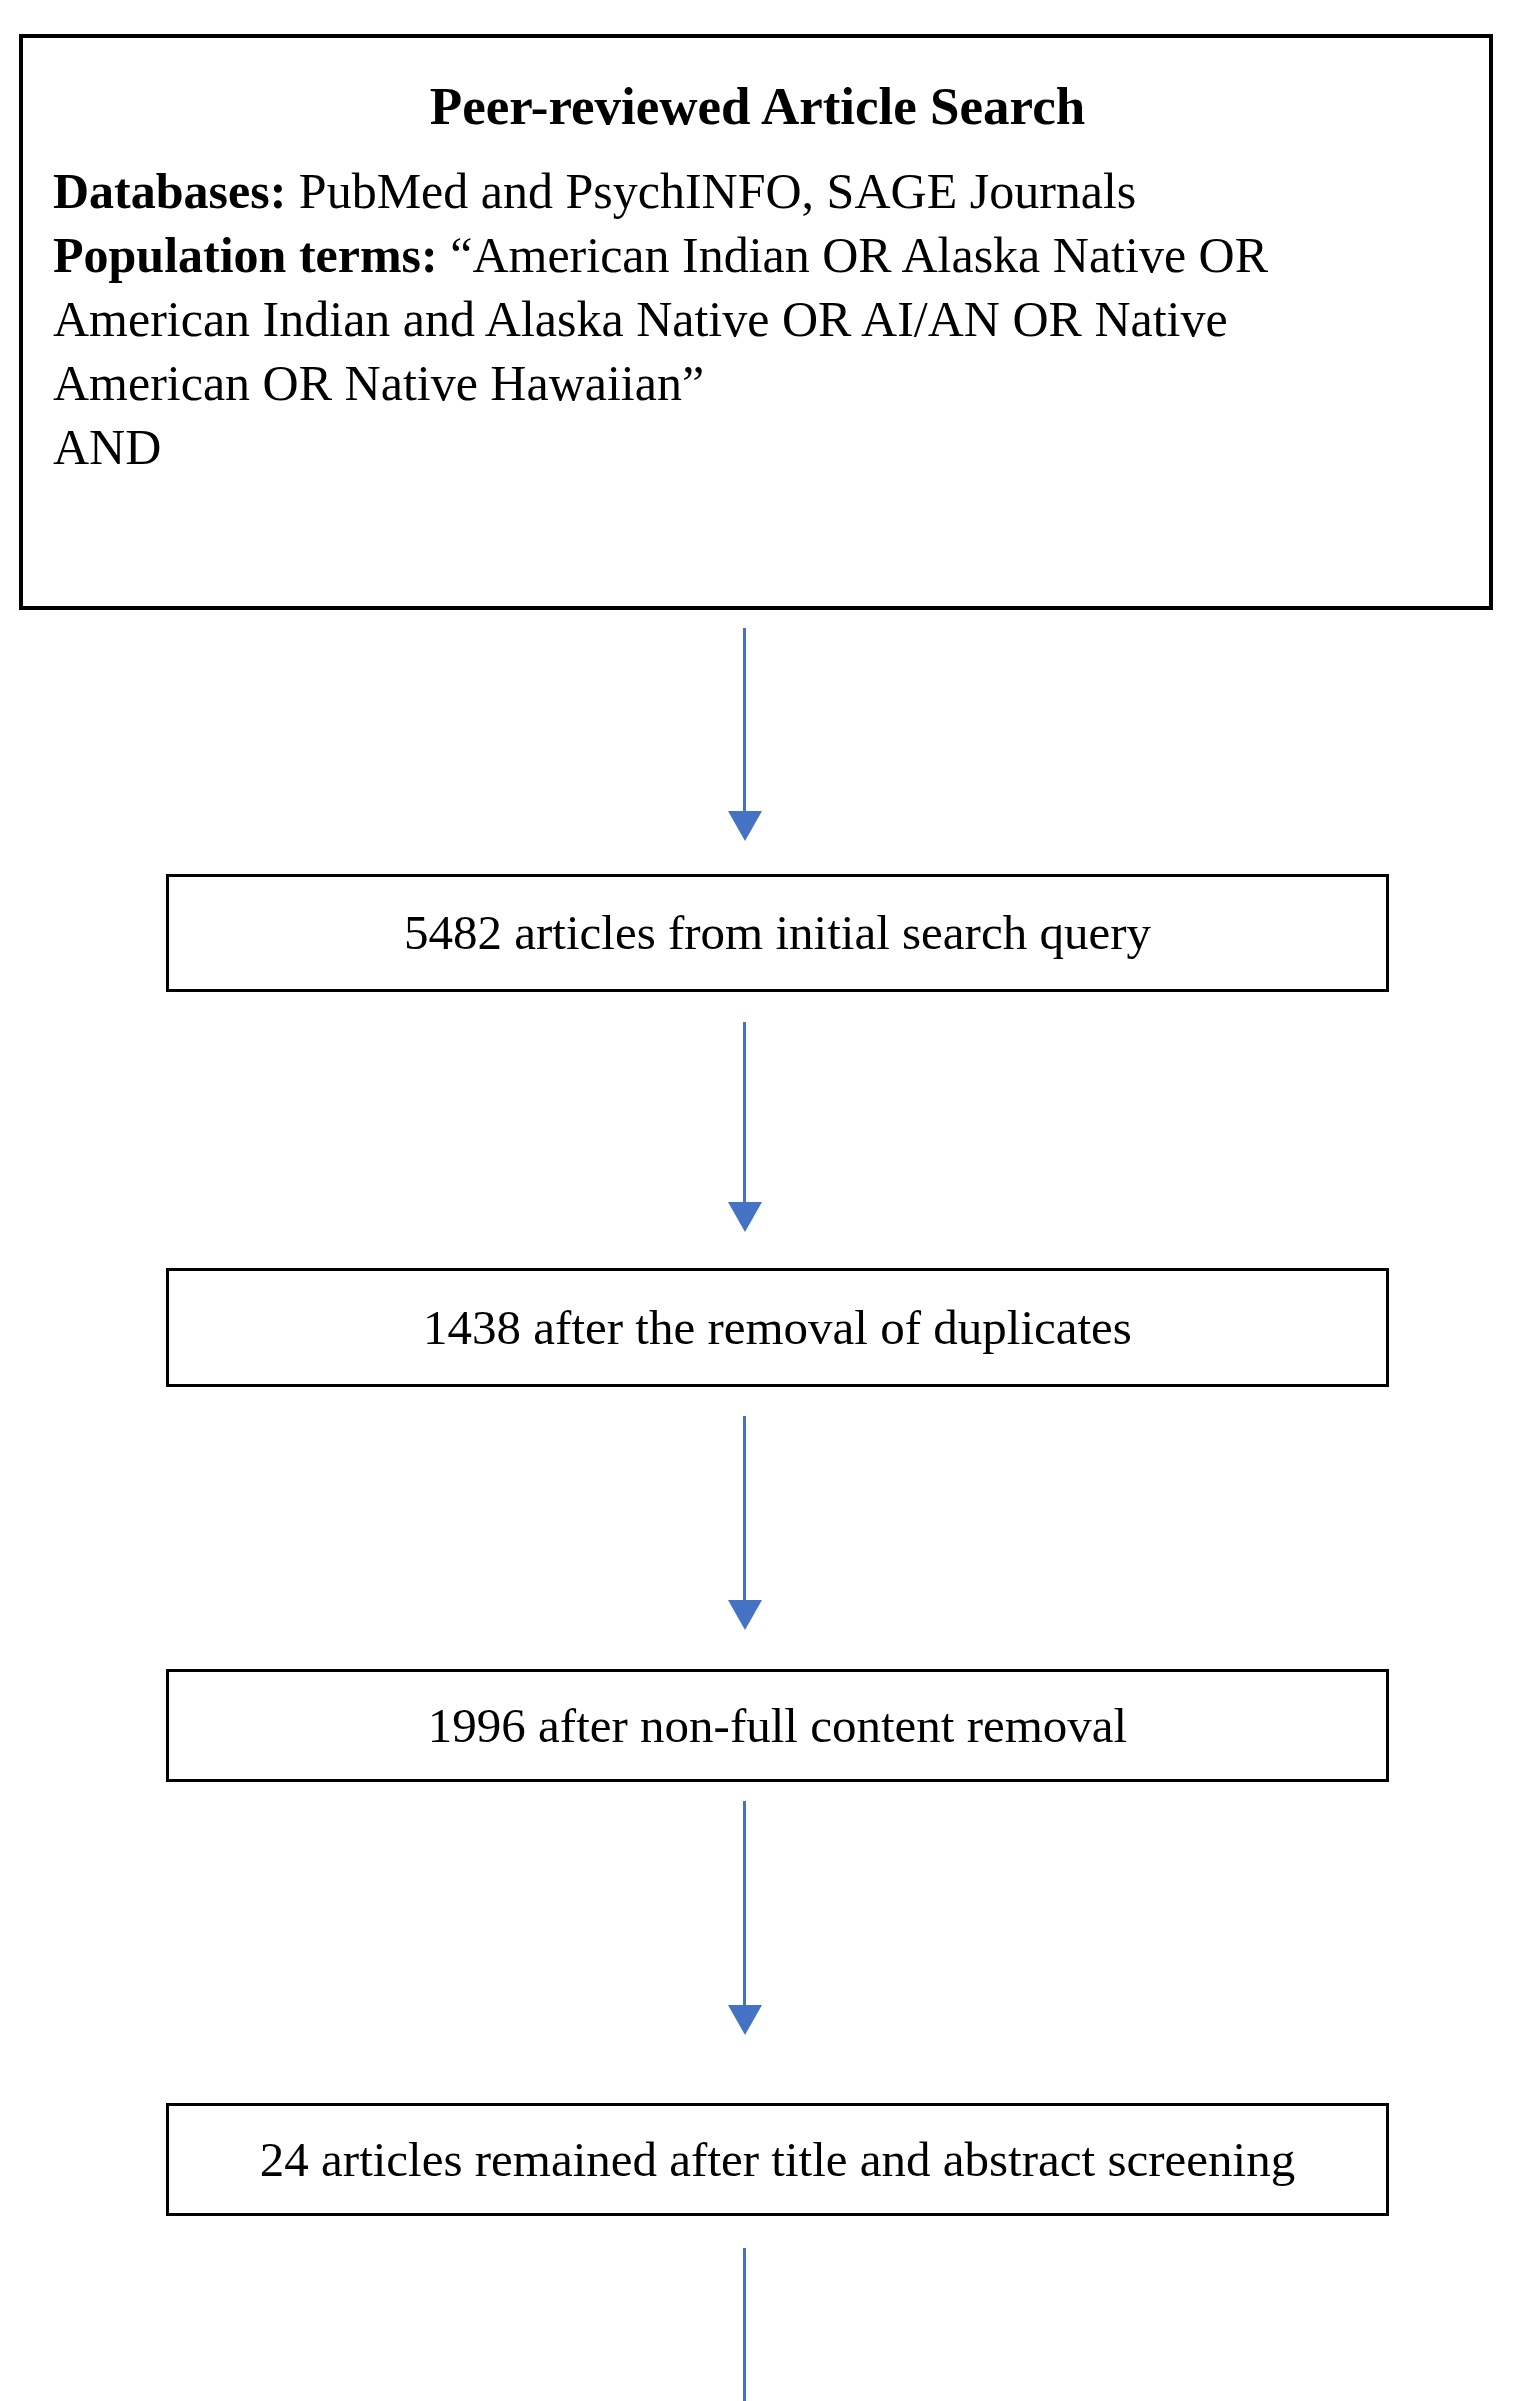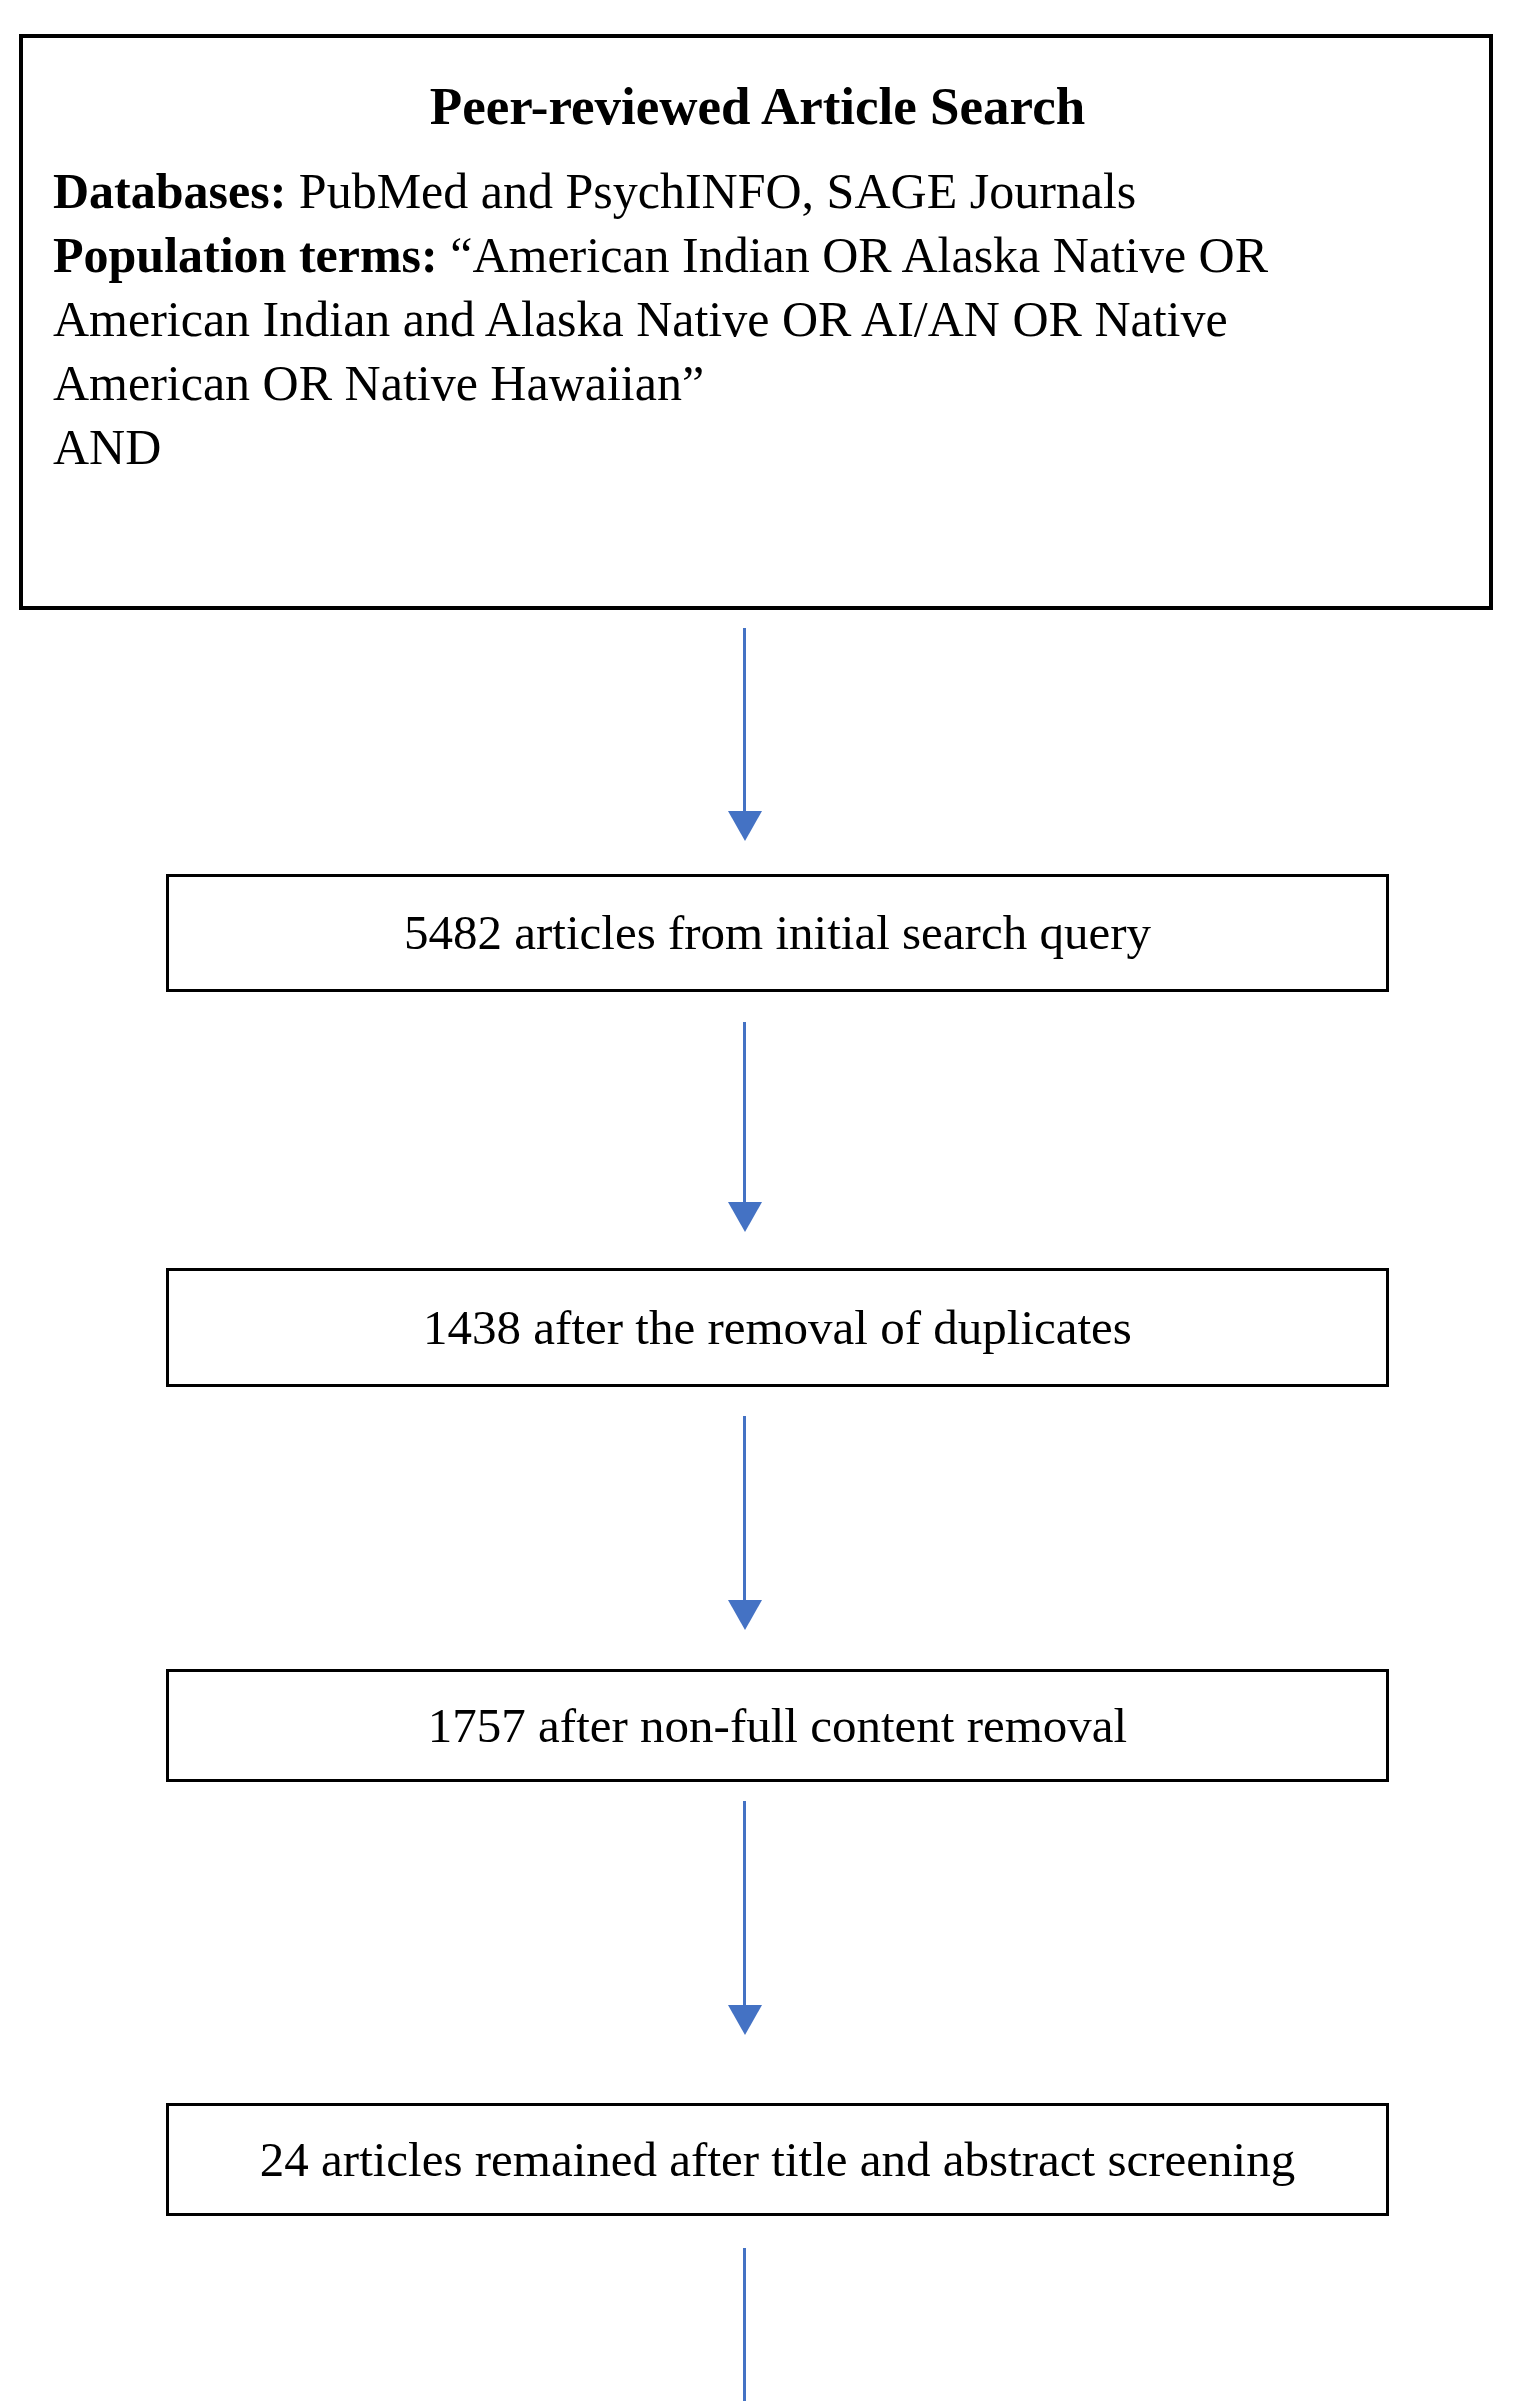--- a/index.html
+++ b/index.html
@@ -123,21 +123,21 @@
   <div class="flow-box single" id="fb2">
     <span>1438 after the removal of duplicates</span>
   </div>
 
   <div class="arrow" id="a3">
     <div class="arrow-line"></div>
     <div class="arrow-head"></div>
   </div>
 
   <div class="flow-box single" id="fb3">
-    <span>1757 after non-full content removal</span>
+    <span>1996 after non-full content removal</span>
   </div>
 
   <div class="arrow" id="a4">
     <div class="arrow-line"></div>
     <div class="arrow-head"></div>
   </div>
 
   <div class="flow-box single" id="fb4">
     <span>24 articles remained after title and abstract screening</span>
   </div>

